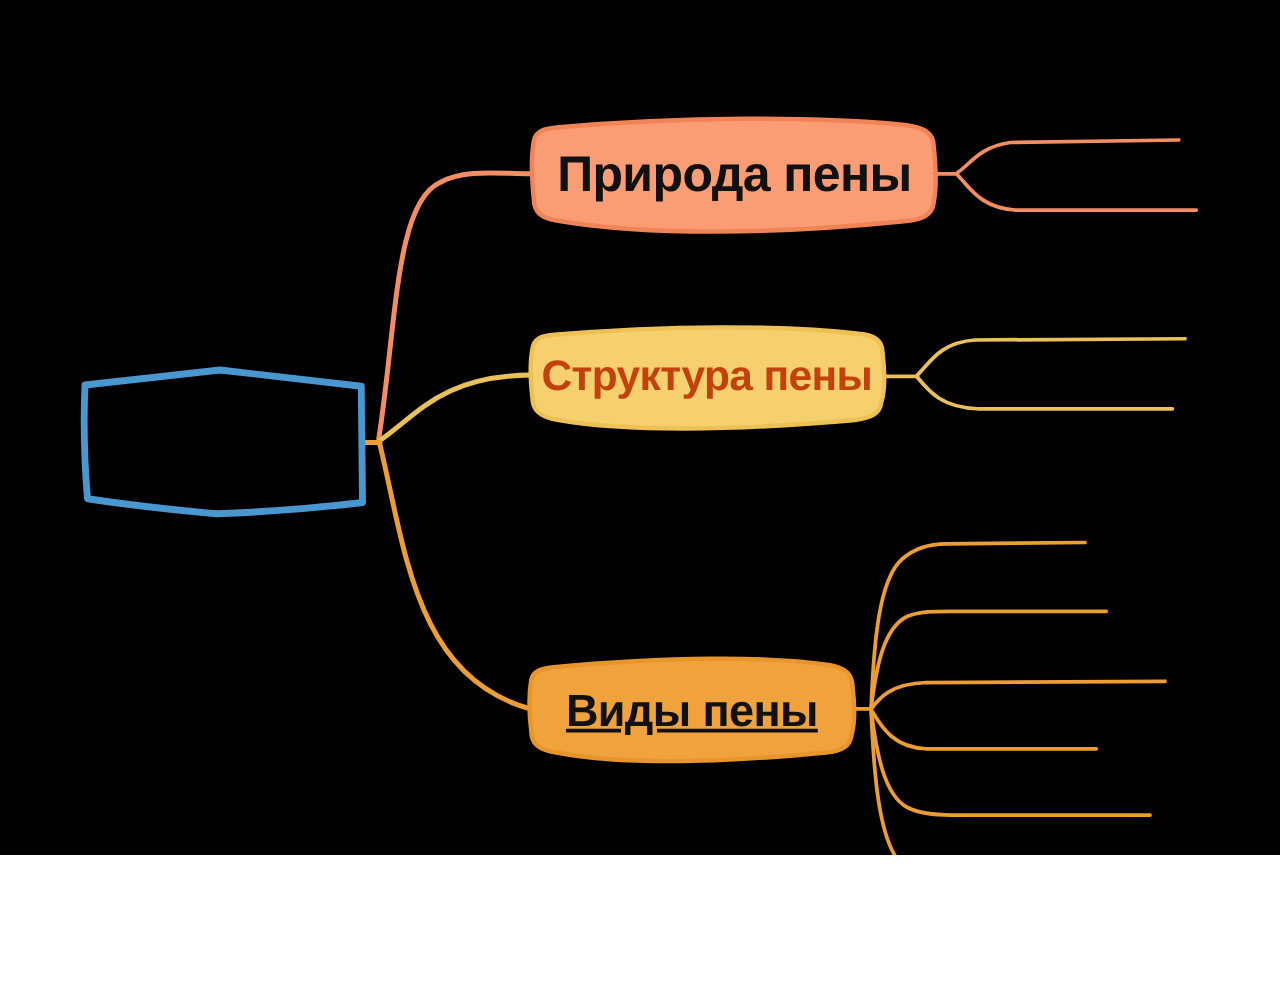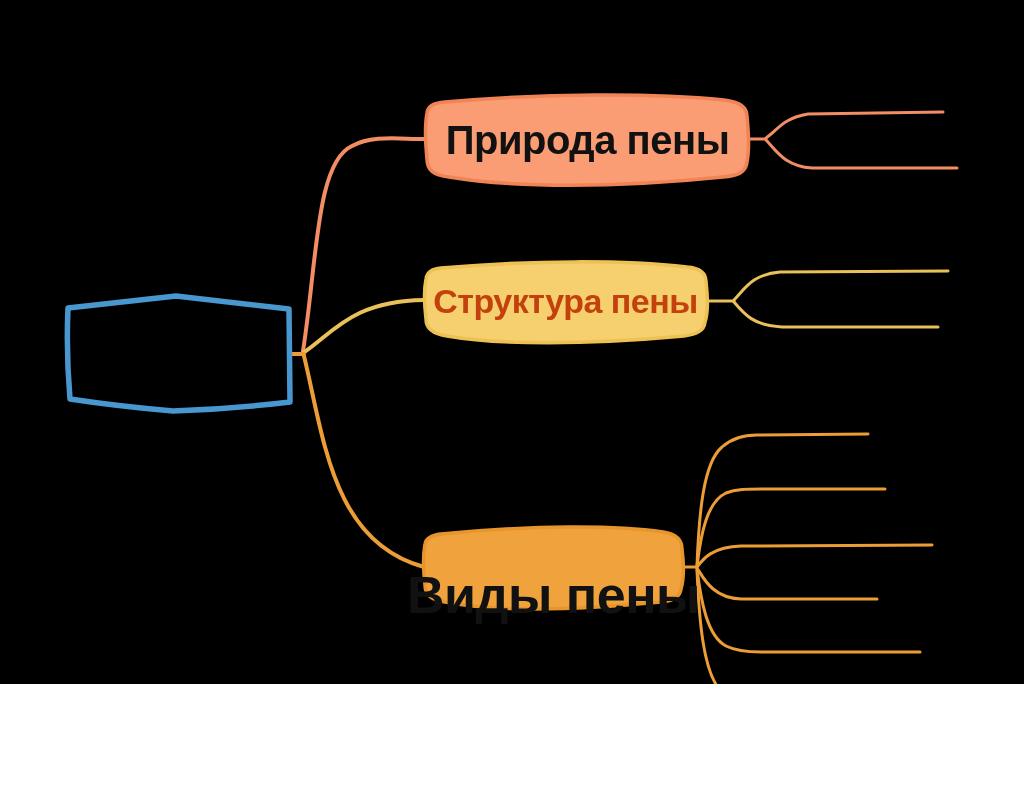--- a/index.html
+++ b/index.html
@@ -43,21 +43,21 @@
     display: flex;
     align-items: center;
     justify-content: center;
     font-weight: 700;
     letter-spacing: -0.5px;
     white-space: nowrap;
     cursor: default;
   }
   .label-priroda   { left: 425px; top:  99px; width: 325px; height: 82px; font-size: 40px; }
   .label-struktura { left: 425px; top: 265px; width: 281px; height: 73px; font-size: 34px; }
-  .label-vidy      { left: 424px; top: 556px; width: 259px; height: 78px; font-size: 52px; }
+  .label-vidy      { left: 424px; top: 530px; width: 259px; height: 78px; font-size: 36px; text-decoration: underline; }
 </style>
 </head>
 <body>
 
 <div class="stage" style="background-color: rgb(0, 0, 0);">
 
   <svg width="1024" height="800" viewBox="0 0 1024 800">
 
     <path class="branch-line" d="M303,351 C317,262 316,162 352,146 C372,135 398,139 424,139" stroke="#f28d64"></path>
     <path class="branch-line" d="M303,353 C333,333 352,301 424,300" stroke="#e9c05a"></path>

